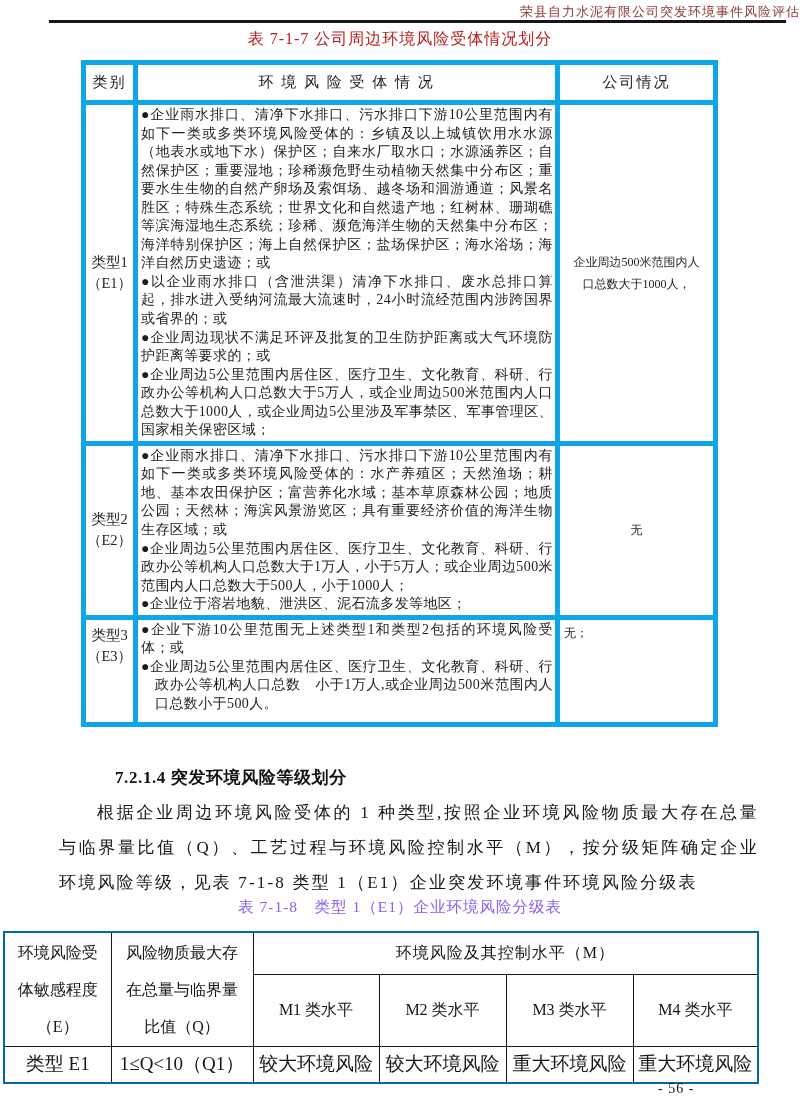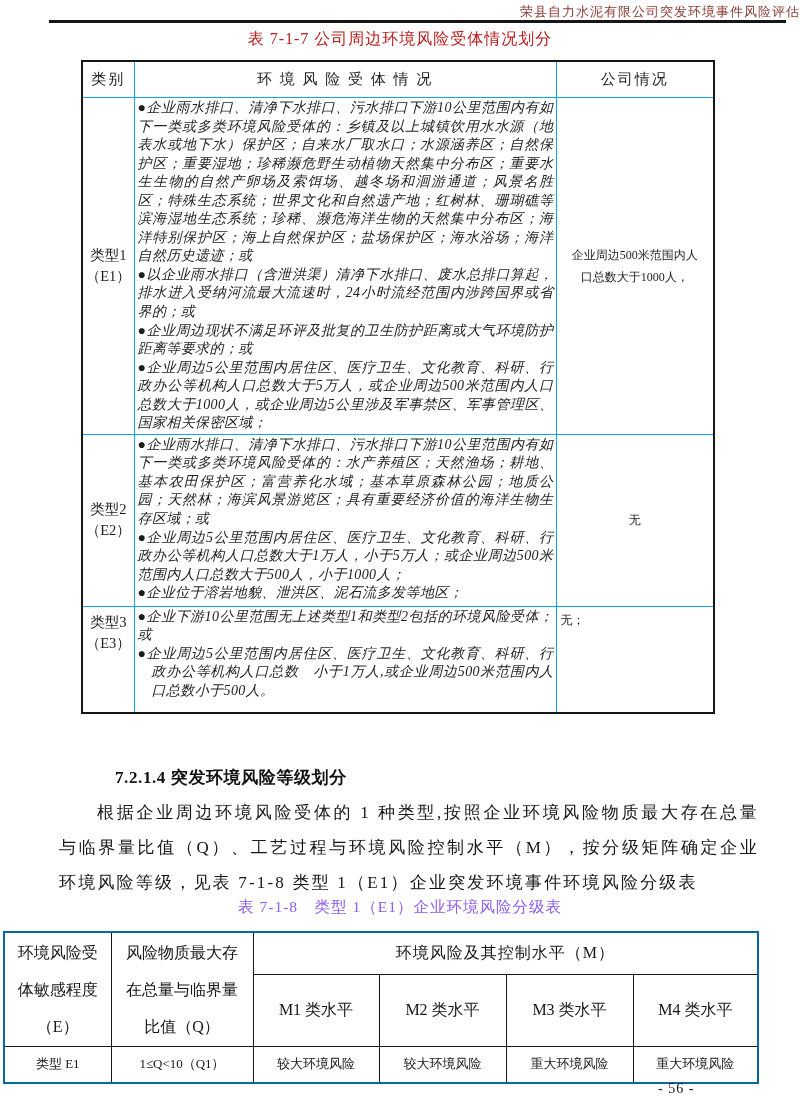--- a/index.html
+++ b/index.html
@@ -20,32 +20,32 @@
   
   .t1-title {
     position:absolute; top:29px; left:0; width:100%;
     text-align:center; font-size:16px; letter-spacing:1px; color:#b91c1c;
   }
   table { border-collapse:collapse; table-layout:fixed; }
   .t1 {
     position:absolute; left:81px; top:60px; width:632px;
     border:2px solid #161616;
   }
-  .t1 th, .t1 td { border:1px solid #0ea5e9; }
+  .t1 th, .t1 td { border:5px solid #0ea5e9; }
   .t1 th { height:33px; font-weight:normal; font-size:15px; text-align:center; letter-spacing:2px; }
   .t1 tr.r1 { height:316px; }
   .t1 tr.r2 { height:172px; }
   .t1 tr.r3 { height:107px; }
   .t1 td.cat { text-align:center; vertical-align:middle; font-size:14.5px; line-height:21px; padding:0; }
   .t1 tr.r3 td.cat { vertical-align:top; padding-top:5px; }
   .t1 td.content {
     font-size:14px; line-height:18.55px; letter-spacing:0.4px;
     padding:1px 2px 1px 3px; text-align:justify; vertical-align:top;
   }
-  .t1 td.content .bullet { text-align:justify;font-style:italic; }
+  .t1 td.content .bullet { text-align:justify; }
   .t1 tr.r3 .bullet:nth-child(2) { padding-left:14px; text-indent:-14px; }
   .t1 td.company { text-align:center; vertical-align:middle; font-size:12px; line-height:22px; padding:0 10px; }
   .t1 tr.r3 td.company { text-align:left; vertical-align:top; padding:3px 4px; line-height:20px; }
   
   .para {
     position:absolute; left:59px; width:700px; color:#161616;
     font-size:17px; line-height:35px; letter-spacing:2.2px; text-align:justify;
   }
   .para1 { top:695px; text-indent:38px; }
   .heading {
@@ -64,21 +64,21 @@
     position:absolute; left:3px; top:931px; width:754px;
     border:2px solid #0369a1;
   }
   .t2 td { border:1px solid #161616; text-align:center; vertical-align:middle; color:#161616; }
   .t2 tr.t2r1 { height:40px; }
   .t2 tr.t2r2 { height:67px; }
   .t2 tr.t2r3 { height:36px; }
   .t2 .head-col { font-size:16px; line-height:37px; }
   .t2 .m-head { font-size:16px; letter-spacing:1px; }
   .t2 .m-level { font-size:16px; }
-  .t2 .data-cell { font-size:13px; }
+  .t2 .data-cell { font-size:19px; }
   
   .page-num { position:absolute; left:658px; top:1081px; font-size:14px; letter-spacing:1px; color:#161616; }
 </style>
 </head>
 <body>
 
 <div class="page">
 
   <div class="doc-header" style="color: rgb(139, 58, 50);">荣县自力水泥有限公司突发环境事件风险评估</div>
   <div class="header-rule"></div>

